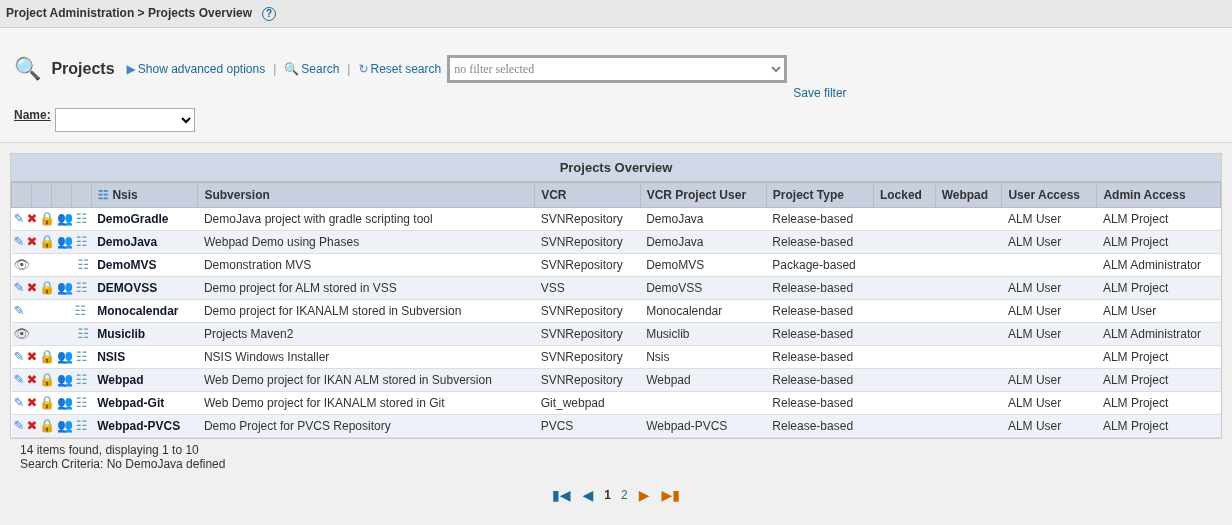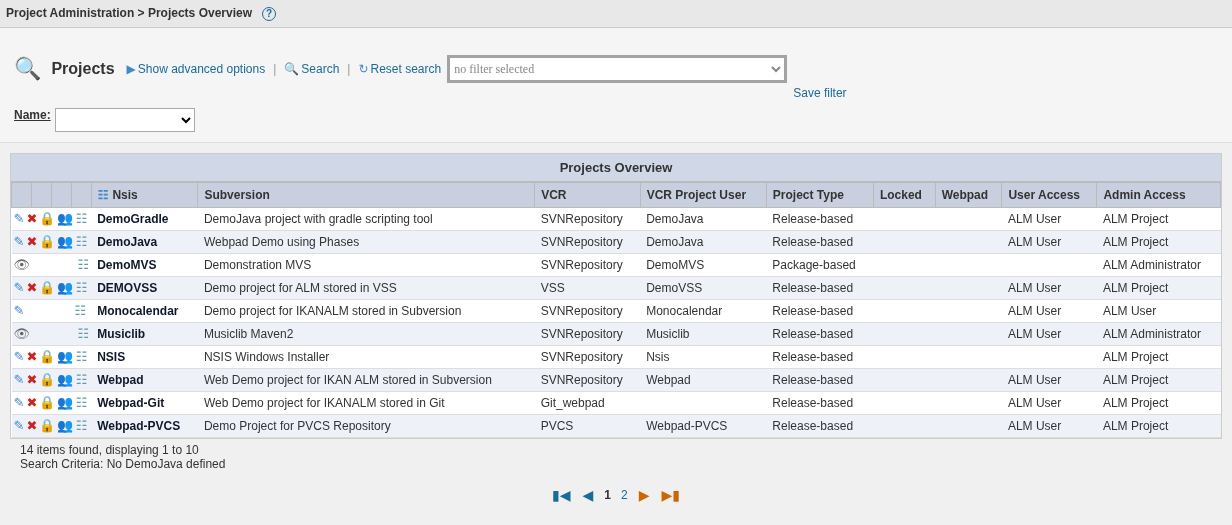--- a/index.html
+++ b/index.html
@@ -396,21 +396,21 @@
             <td colspan="4" style="padding: 4px 2px;">
               <div class="action-icons">
                 <span style="display: inline-block; width: 14px;"><span class="icon-btn icon-eye" title="View">👁</span></span>
                 <span style="display: inline-block; width: 14px;"></span>
                 <span style="display: inline-block; width: 14px;"></span>
                 <span style="display: inline-block; width: 14px;"></span>
                 <span class="icon-btn icon-grid" title="Details">☷</span>
               </div>
             </td>
             <td><span class="col-name">Musiclib</span></td>
-            <td>Musiclib Maven2</td>
+            <td>Projects Maven2</td>
             <td>SVNRepository</td>
             <td>Musiclib</td>
             <td>Release-based</td>
             <td></td>
             <td></td>
             <td>ALM User</td>
             <td>ALM Administrator</td>
           </tr>
           <tr>
             <td colspan="4" style="padding: 4px 2px;">

